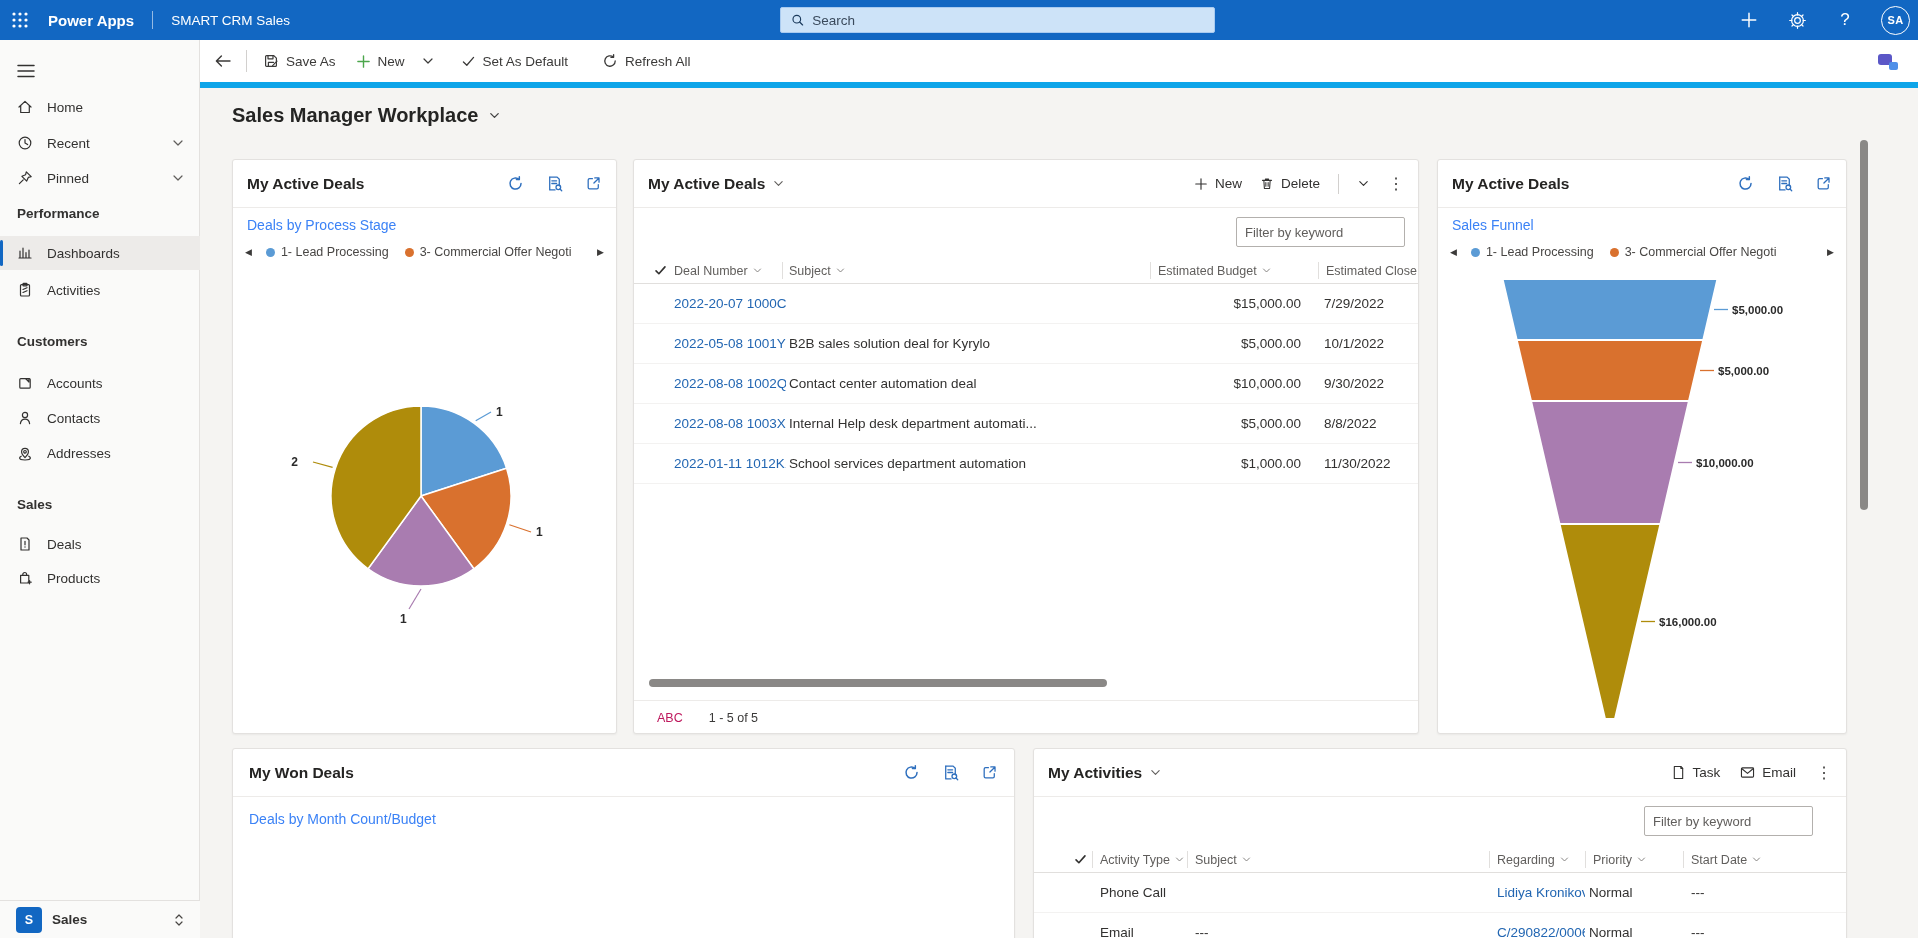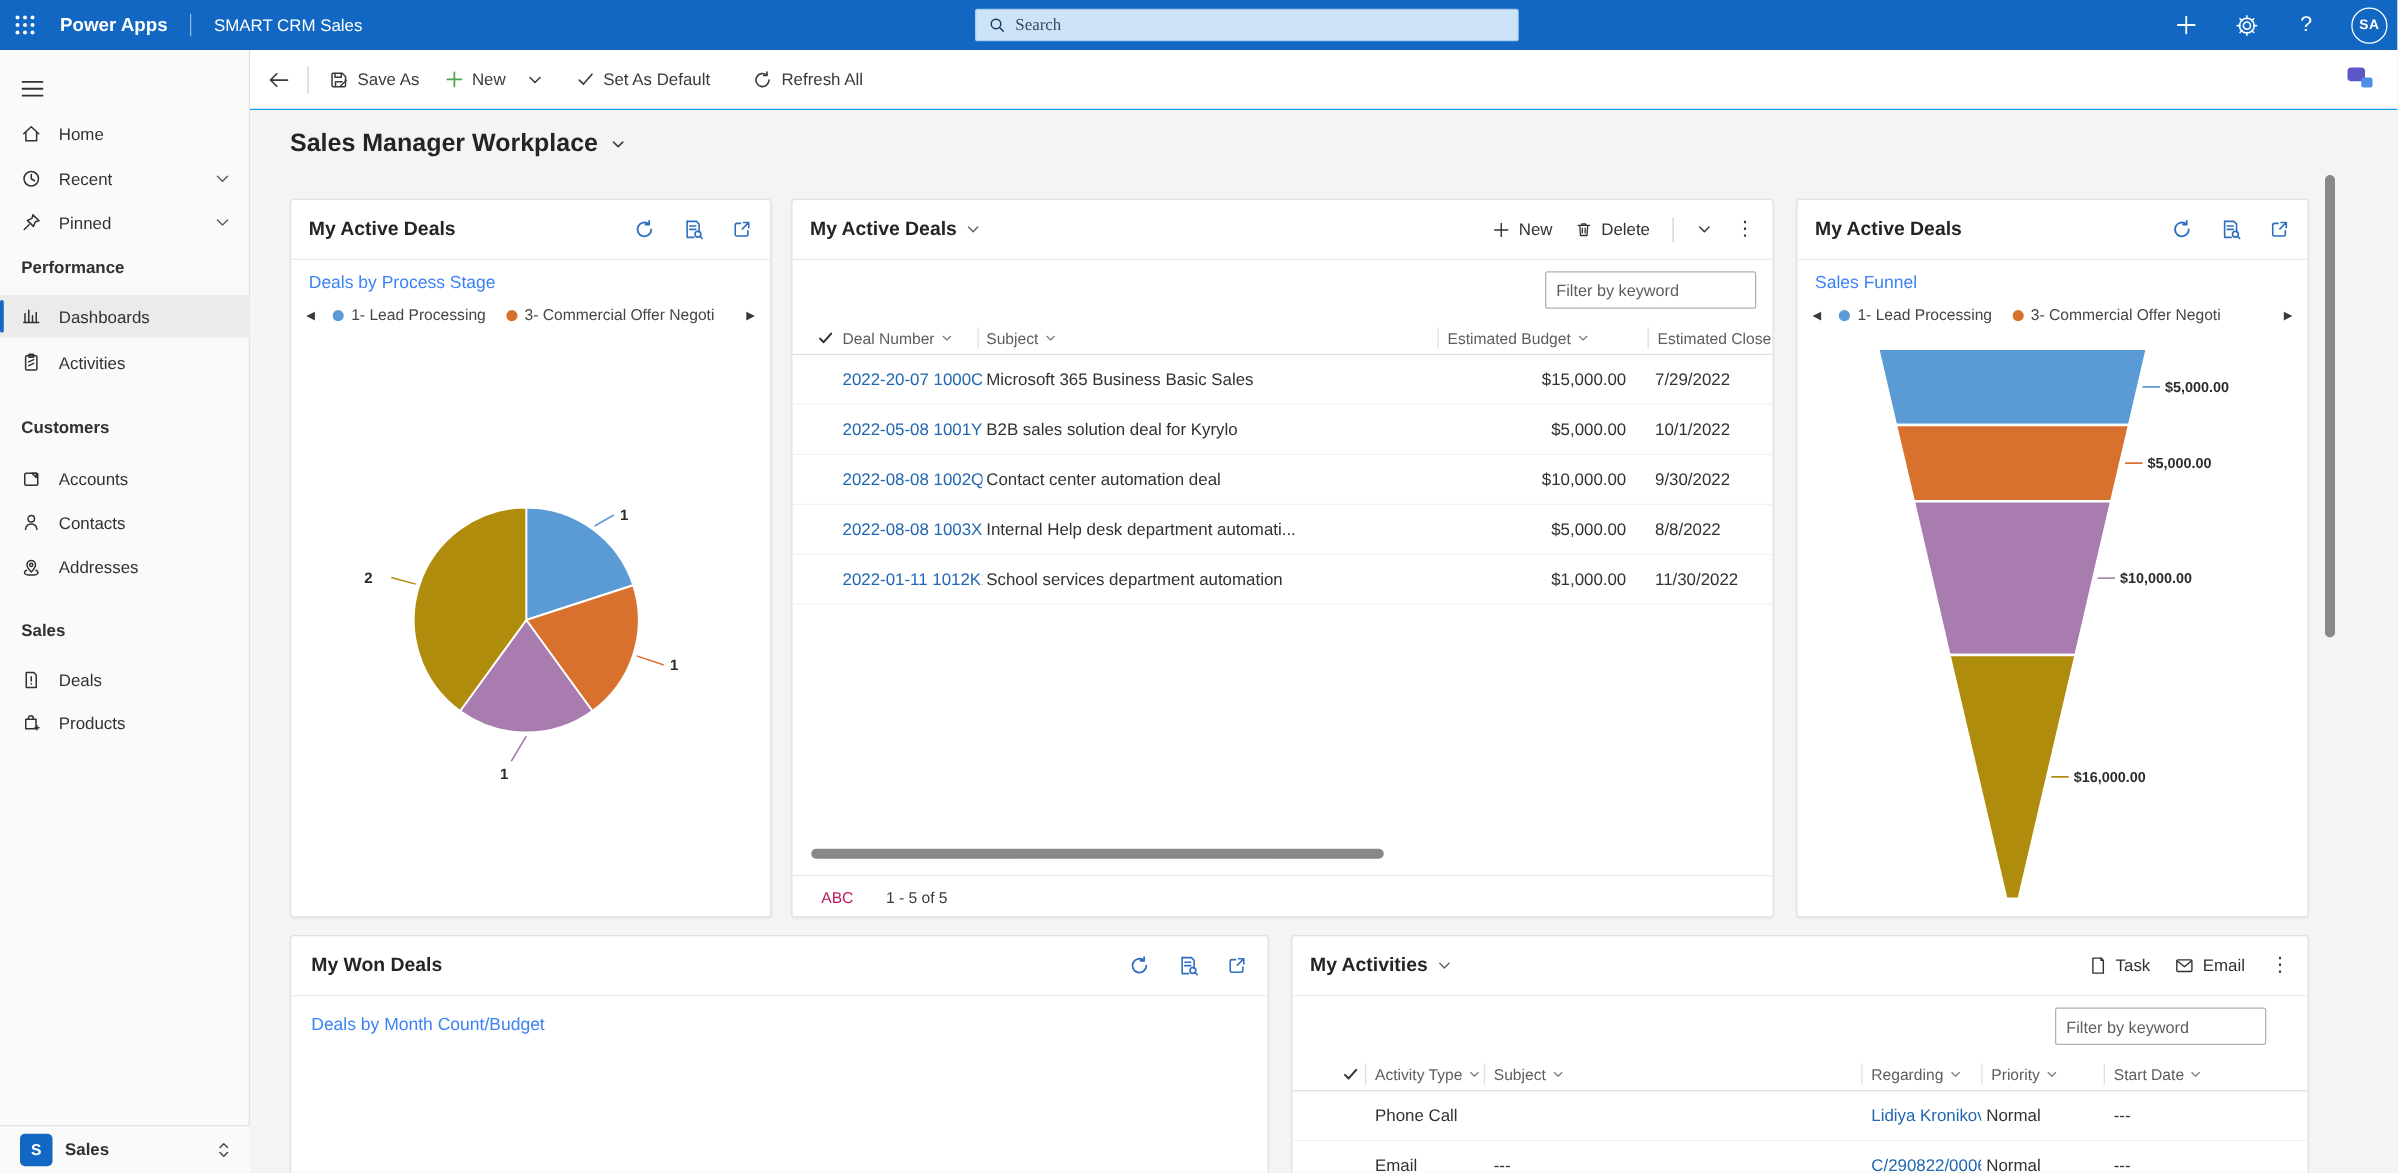--- a/index.html
+++ b/index.html
@@ -7,21 +7,21 @@
   body{font-family:"Liberation Sans",sans-serif;background:#F5F4F2;color:#323130;font-size:14px}
   .ic{display:inline-block;vertical-align:middle;fill:none;stroke:currentColor;stroke-width:1.2;stroke-linecap:round;stroke-linejoin:round}
 
   
   .topbar{position:relative;height:40px;background:#1267C2;color:#fff;display:flex;align-items:center;z-index:10}
   .waffle{width:40px;height:40px;display:flex;align-items:center;justify-content:center;cursor:pointer}
   .tb-app{font-size:15px;font-weight:bold;margin-left:8px;white-space:nowrap}
   .tb-sep{width:1px;height:18px;background:rgba(255,255,255,.55);margin:0 18px}
   .tb-env{font-size:13.5px;white-space:nowrap}
   .tb-search{position:absolute;left:780px;top:7px;width:435px;height:26px;background:#CDE3F8;border:1px solid #A9CBF0;border-radius:2px;display:flex;align-items:center;padding:0 10px;color:#2D3E50}
-  .tb-search input{border:none;background:transparent;outline:none;font-size:13.5px;color:#6d28d9;margin-left:8px;width:100%;font-family:Liberation Serif, serif}
+  .tb-search input{border:none;background:transparent;outline:none;font-size:13.5px;color:#6d28d9;margin-left:8px;width:100%;font-family:Liberation Sans, sans-serif}
   .tb-search input::placeholder{color:#3A4A5C;opacity:1}
   .tb-right{position:absolute;right:8px;top:0;height:40px;display:flex;align-items:center;gap:24px}
   .tb-icon{width:24px;height:24px;display:flex;align-items:center;justify-content:center;cursor:pointer;color:#fff}
   .avatar{width:29px;height:29px;border:1.5px solid #fff;border-radius:50%;display:flex;align-items:center;justify-content:center;font-size:11px;font-weight:bold;letter-spacing:.4px;cursor:pointer}
 
   
   .shell{display:flex;height:898px}
   .sidebar{position:relative;width:200px;height:898px;background:#FAFAF9;border-right:1px solid #E3E1DF;flex:none}
   .main{position:relative;width:1718px;height:898px}
 
@@ -32,21 +32,21 @@
   .nav-row .chev{position:absolute;right:16px;color:#605E5C}
   .nav-row.sel{background:#EDEBE9}
   .nav-row.sel::before{content:"";position:absolute;left:0;top:4px;bottom:4px;width:3px;border-radius:2px;background:#1267C2}
   .nav-hdr{position:absolute;left:17px;font-size:13.5px;font-weight:bold;color:#323130;white-space:nowrap}
   .env-row{position:absolute;left:0;bottom:0;width:200px;height:38px;border-top:1px solid #E3E1DF;display:flex;align-items:center;padding:0 16px;cursor:pointer;background:#FAFAF9}
   .env-badge{width:26px;height:26px;border-radius:4px;background:#1267C2;color:#fff;font-size:12.5px;font-weight:bold;display:flex;align-items:center;justify-content:center}
   .env-lbl{margin-left:10px;font-size:13.5px;font-weight:bold}
   .env-swap{position:absolute;right:14px;color:#484644}
 
   
-  .cmdbar{position:relative;height:48px;background:#fff;border-bottom:1px solid #0ea5e9;display:flex;align-items:center;padding-left:6px}
+  .cmdbar{position:relative;height:48px;background:#fff;border-bottom:6px solid #0ea5e9;display:flex;align-items:center;padding-left:6px}
   .cmd-btn{display:flex;align-items:center;gap:7px;height:36px;padding:0 10px;font-size:13.5px;color:#3B3A39;cursor:pointer;border-radius:2px;white-space:nowrap}
   .cmd-sep{width:1px;height:22px;background:#D2D0CE;margin:0 6px}
   .cmd-chat{position:absolute;right:20px;top:14px;width:20px;height:16px;cursor:pointer}
   .chat-b1{position:absolute;left:0;top:0;width:14px;height:11px;border-radius:3px;background:#5B57C7}
   .chat-b2{position:absolute;right:0;bottom:0;width:9px;height:8px;border-radius:2px;background:#4F8FE8}
 
   
   .content{position:relative;width:1718px;height:850px;background:#F5F4F2;overflow:hidden}
   .page-title{position:absolute;left:32px;top:16px;display:flex;align-items:center;gap:10px;font-size:20px;font-weight:bold;color:#242423;cursor:pointer}
   .vscroll{position:absolute;left:1660px;top:52px;width:8px;height:370px;border-radius:4px;background:#8A8886}
@@ -406,21 +406,20 @@
               </svg>
           </span>
           <span class="hd" style="left:684px"></span>
           <span class="gh" style="left:692px;width:92px">
             <span>Estimated Close D</span>
           </span>
         </div>
         <div class="grows">
           <div class="grow">
             <span class="gc lnk" style="left:40px;width:112px">2022-20-07 1000C5L0</span>
-            <span class="gc" style="left:155px;width:355px">Microsoft 365 Business Basic Sales</span>
             <span class="gc" style="left:520px;width:147px;text-align:right">$15,000.00</span>
             <span class="gc" style="left:690px;width:92px">7/29/2022</span>
           </div>
           <div class="grow">
             <span class="gc lnk" style="left:40px;width:112px">2022-05-08 1001Y8M2</span>
             <span class="gc" style="left:155px;width:355px">B2B sales solution deal for Kyrylo</span>
             <span class="gc" style="left:520px;width:147px;text-align:right">$5,000.00</span>
             <span class="gc" style="left:690px;width:92px">10/1/2022</span>
           </div>
           <div class="grow">

